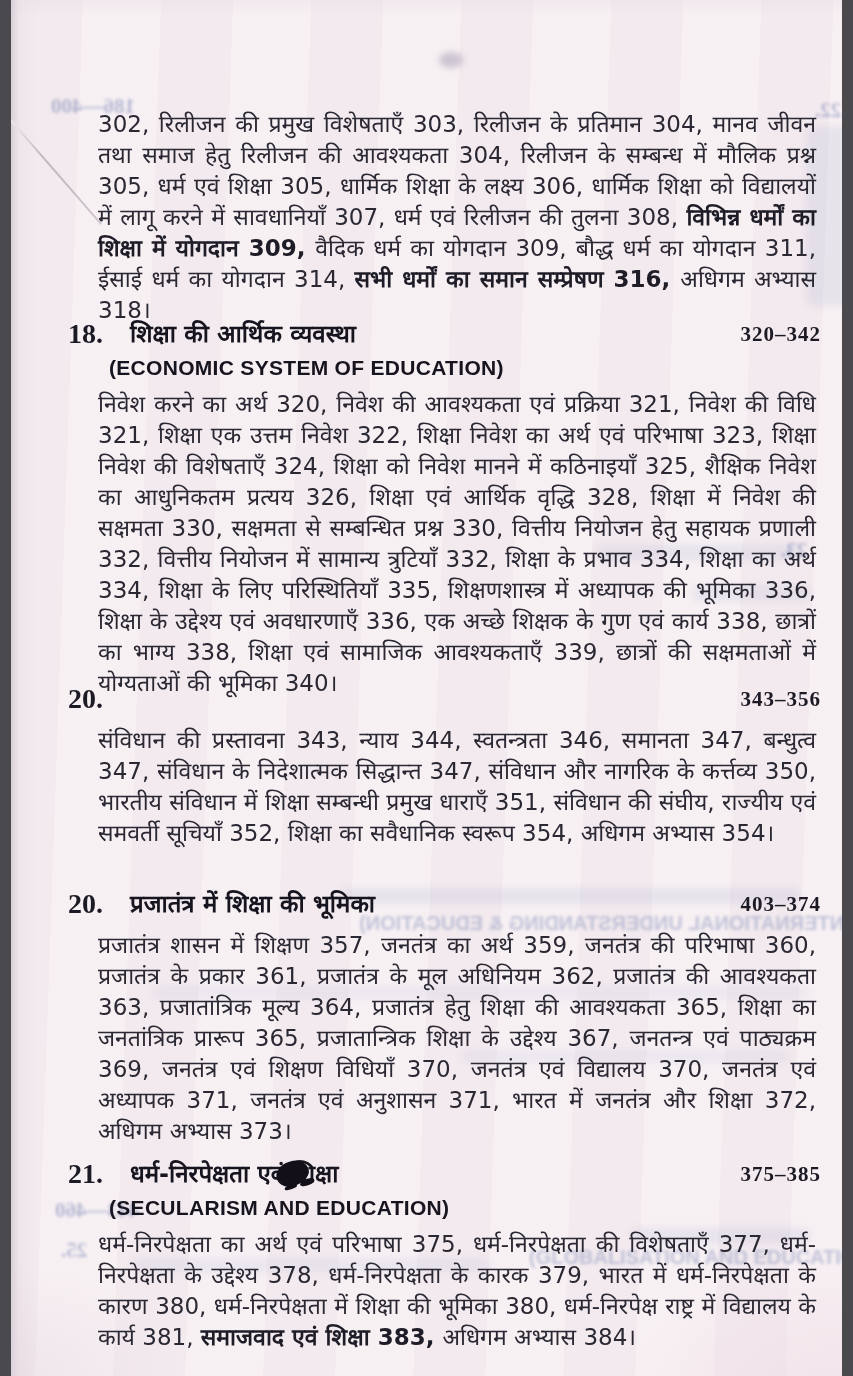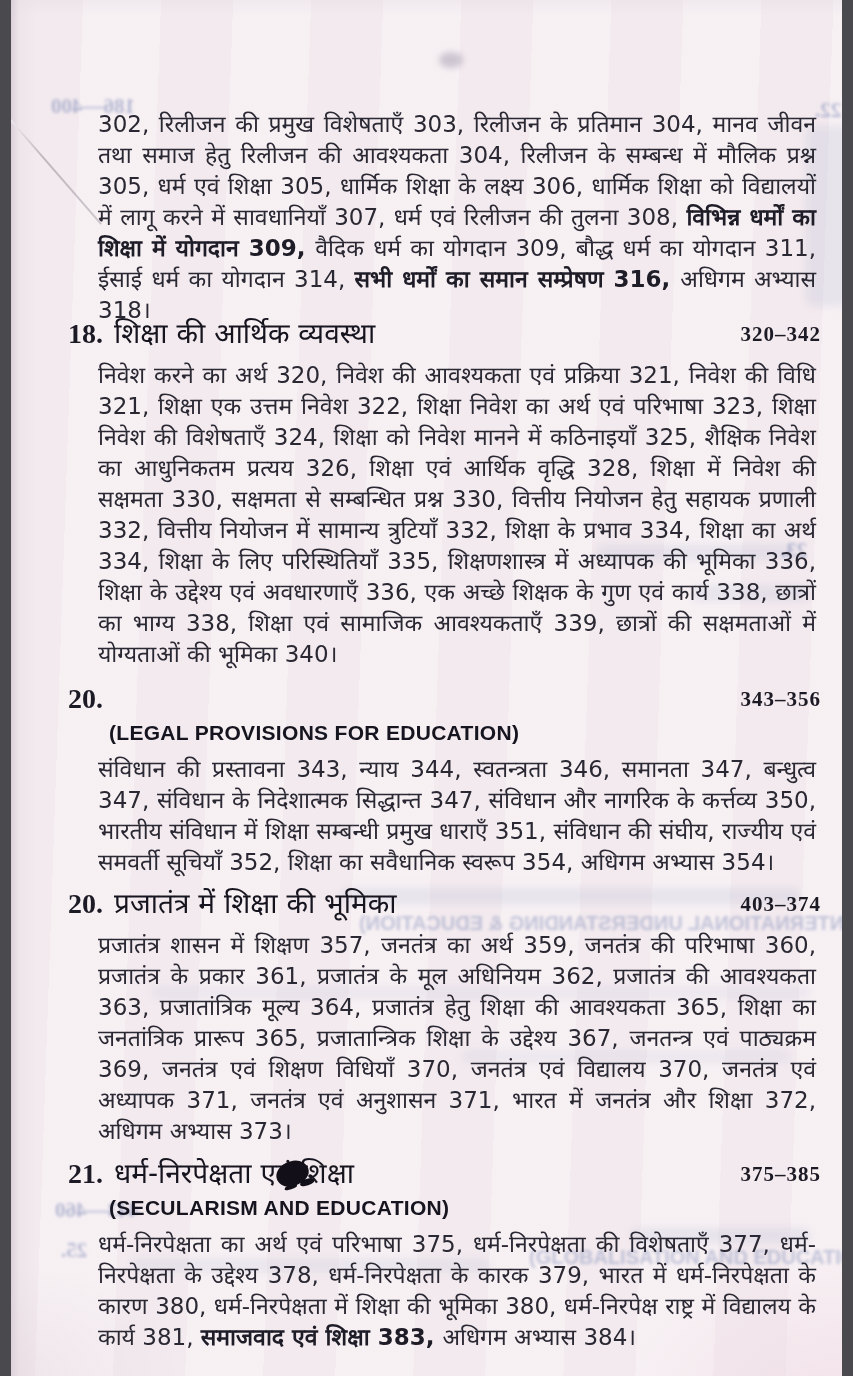--- a/index.html
+++ b/index.html
@@ -31,29 +31,29 @@
     left:87px;top:109px;width:718px;
   }
   .bseg{font-weight:700;color:#1e1c27;}
   .chapter{position:absolute;left:57px;width:753px;}
   .ch-0{top:316px}
   .ch-1{top:681px}
   .ch-2{top:886px}
   .ch-3{top:1156px}
   .chapter-head{
     position:relative;
-    display:flex;align-items:center;
+    display:flex;align-items:center;gap:16px;
   }
   .ch-num{
     font-family:"Liberation Serif",serif;
     font-weight:700;font-size:28px;line-height:36px;
     color:#1c1a25;margin-right:11px;flex:0 0 auto;
   }
   .ch-title{
-    font-weight:400;font-size:28px;line-height:36px;
+    font-weight:700;font-size:24px;line-height:36px;
     color:#16141e;flex:0 1 auto;
   }
   .ch-pages{
     margin-left:auto;flex:0 0 auto;
     font-family:"Liberation Serif",serif;
     font-weight:700;font-size:21px;line-height:36px;
     letter-spacing:1px;color:#1c1a25;
   }
   .ch-subtitle{
     margin:3px 0 0 41px;
@@ -138,29 +138,29 @@
 
   <p class="body-text continuation"><span>302, रिलीजन की प्रमुख विशेषताएँ 303, रिलीजन के प्रतिमान 304, मानव जीवन तथा समाज हेतु रिलीजन की आवश्यकता 304, रिलीजन के सम्बन्ध में मौलिक प्रश्न 305, धर्म एवं शिक्षा 305, धार्मिक शिक्षा के लक्ष्य 306, धार्मिक शिक्षा को विद्यालयों में लागू करने में सावधानियाँ 307, धर्म एवं रिलीजन की तुलना 308, </span><span class="bseg">विभिन्न धर्मों का शिक्षा में योगदान 309, </span><span>वैदिक धर्म का योगदान 309, बौद्ध धर्म का योगदान 311, ईसाई धर्म का योगदान 314, </span><span class="bseg">सभी धर्मों का समान सम्प्रेषण 316, </span><span>अधिगम अभ्यास 318।</span></p>
 
   <div id="chapters">
   <div class="chapter ch-0">
     <div class="chapter-head">
       <span class="ch-num">18.</span>
       <span class="ch-title">शिक्षा की आर्थिक व्यवस्था</span>
       <span class="ch-pages">320–342</span>
     </div>
+    <div class="ch-subtitle">(ECONOMIC SYSTEM OF EDUCATION)</div>
     <p class="body-text ch-body"><span>निवेश करने का अर्थ 320, निवेश की आवश्यकता एवं प्रक्रिया 321, निवेश की विधि 321, शिक्षा एक उत्तम निवेश 322, शिक्षा निवेश का अर्थ एवं परिभाषा 323, शिक्षा निवेश की विशेषताएँ 324, शिक्षा को निवेश मानने में कठिनाइयाँ 325, शैक्षिक निवेश का आधुनिकतम प्रत्यय 326, शिक्षा एवं आर्थिक वृद्धि 328, शिक्षा में निवेश की सक्षमता 330, सक्षमता से सम्बन्धित प्रश्न 330, वित्तीय नियोजन हेतु सहायक प्रणाली 332, वित्तीय नियोजन में सामान्य त्रुटियाँ 332, शिक्षा के प्रभाव 334, शिक्षा का अर्थ 334, शिक्षा के लिए परिस्थितियाँ 335, शिक्षणशास्त्र में अध्यापक की भूमिका 336, शिक्षा के उद्देश्य एवं अवधारणाएँ 336, एक अच्छे शिक्षक के गुण एवं कार्य 338, छात्रों का भाग्य 338, शिक्षा एवं सामाजिक आवश्यकताएँ 339, छात्रों की सक्षमताओं में योग्यताओं की भूमिका 340।</span></p>
   </div>
 
   <div class="chapter ch-1">
     <div class="chapter-head">
       <span class="ch-num">20.</span>
       <span class="ch-pages">343–356</span>
     </div>
-    <div class="ch-subtitle">(LEGAL PROVISIONS FOR EDUCATION)</div>
     <p class="body-text ch-body"><span>संविधान की प्रस्तावना 343, न्याय 344, स्वतन्त्रता 346, समानता 347, बन्धुत्व 347, संविधान के निदेशात्मक सिद्धान्त 347, संविधान और नागरिक के कर्त्तव्य 350, भारतीय संविधान में शिक्षा सम्बन्धी प्रमुख धाराएँ 351, संविधान की संघीय, राज्यीय एवं समवर्ती सूचियाँ 352, शिक्षा का सवैधानिक स्वरूप 354, अधिगम अभ्यास 354।</span></p>
   </div>
 
   <div class="chapter ch-2">
     <div class="chapter-head">
       <span class="ch-num">20.</span>
       <span class="ch-title">प्रजातंत्र में शिक्षा की भूमिका</span>
       <span class="ch-pages">403–374</span>
     </div>
     <p class="body-text ch-body"><span>प्रजातंत्र शासन में शिक्षण 357, जनतंत्र का अर्थ 359, जनतंत्र की परिभाषा 360, प्रजातंत्र के प्रकार 361, प्रजातंत्र के मूल अधिनियम 362, प्रजातंत्र की आवश्यकता 363, प्रजातांत्रिक मूल्य 364, प्रजातंत्र हेतु शिक्षा की आवश्यकता 365, शिक्षा का जनतांत्रिक प्रारूप 365, प्रजातान्त्रिक शिक्षा के उद्देश्य 367, जनतन्त्र एवं पाठ्यक्रम 369, जनतंत्र एवं शिक्षण विधियाँ 370, जनतंत्र एवं विद्यालय 370, जनतंत्र एवं अध्यापक 371, जनतंत्र एवं अनुशासन 371, भारत में जनतंत्र और शिक्षा 372, अधिगम अभ्यास 373।</span></p>

